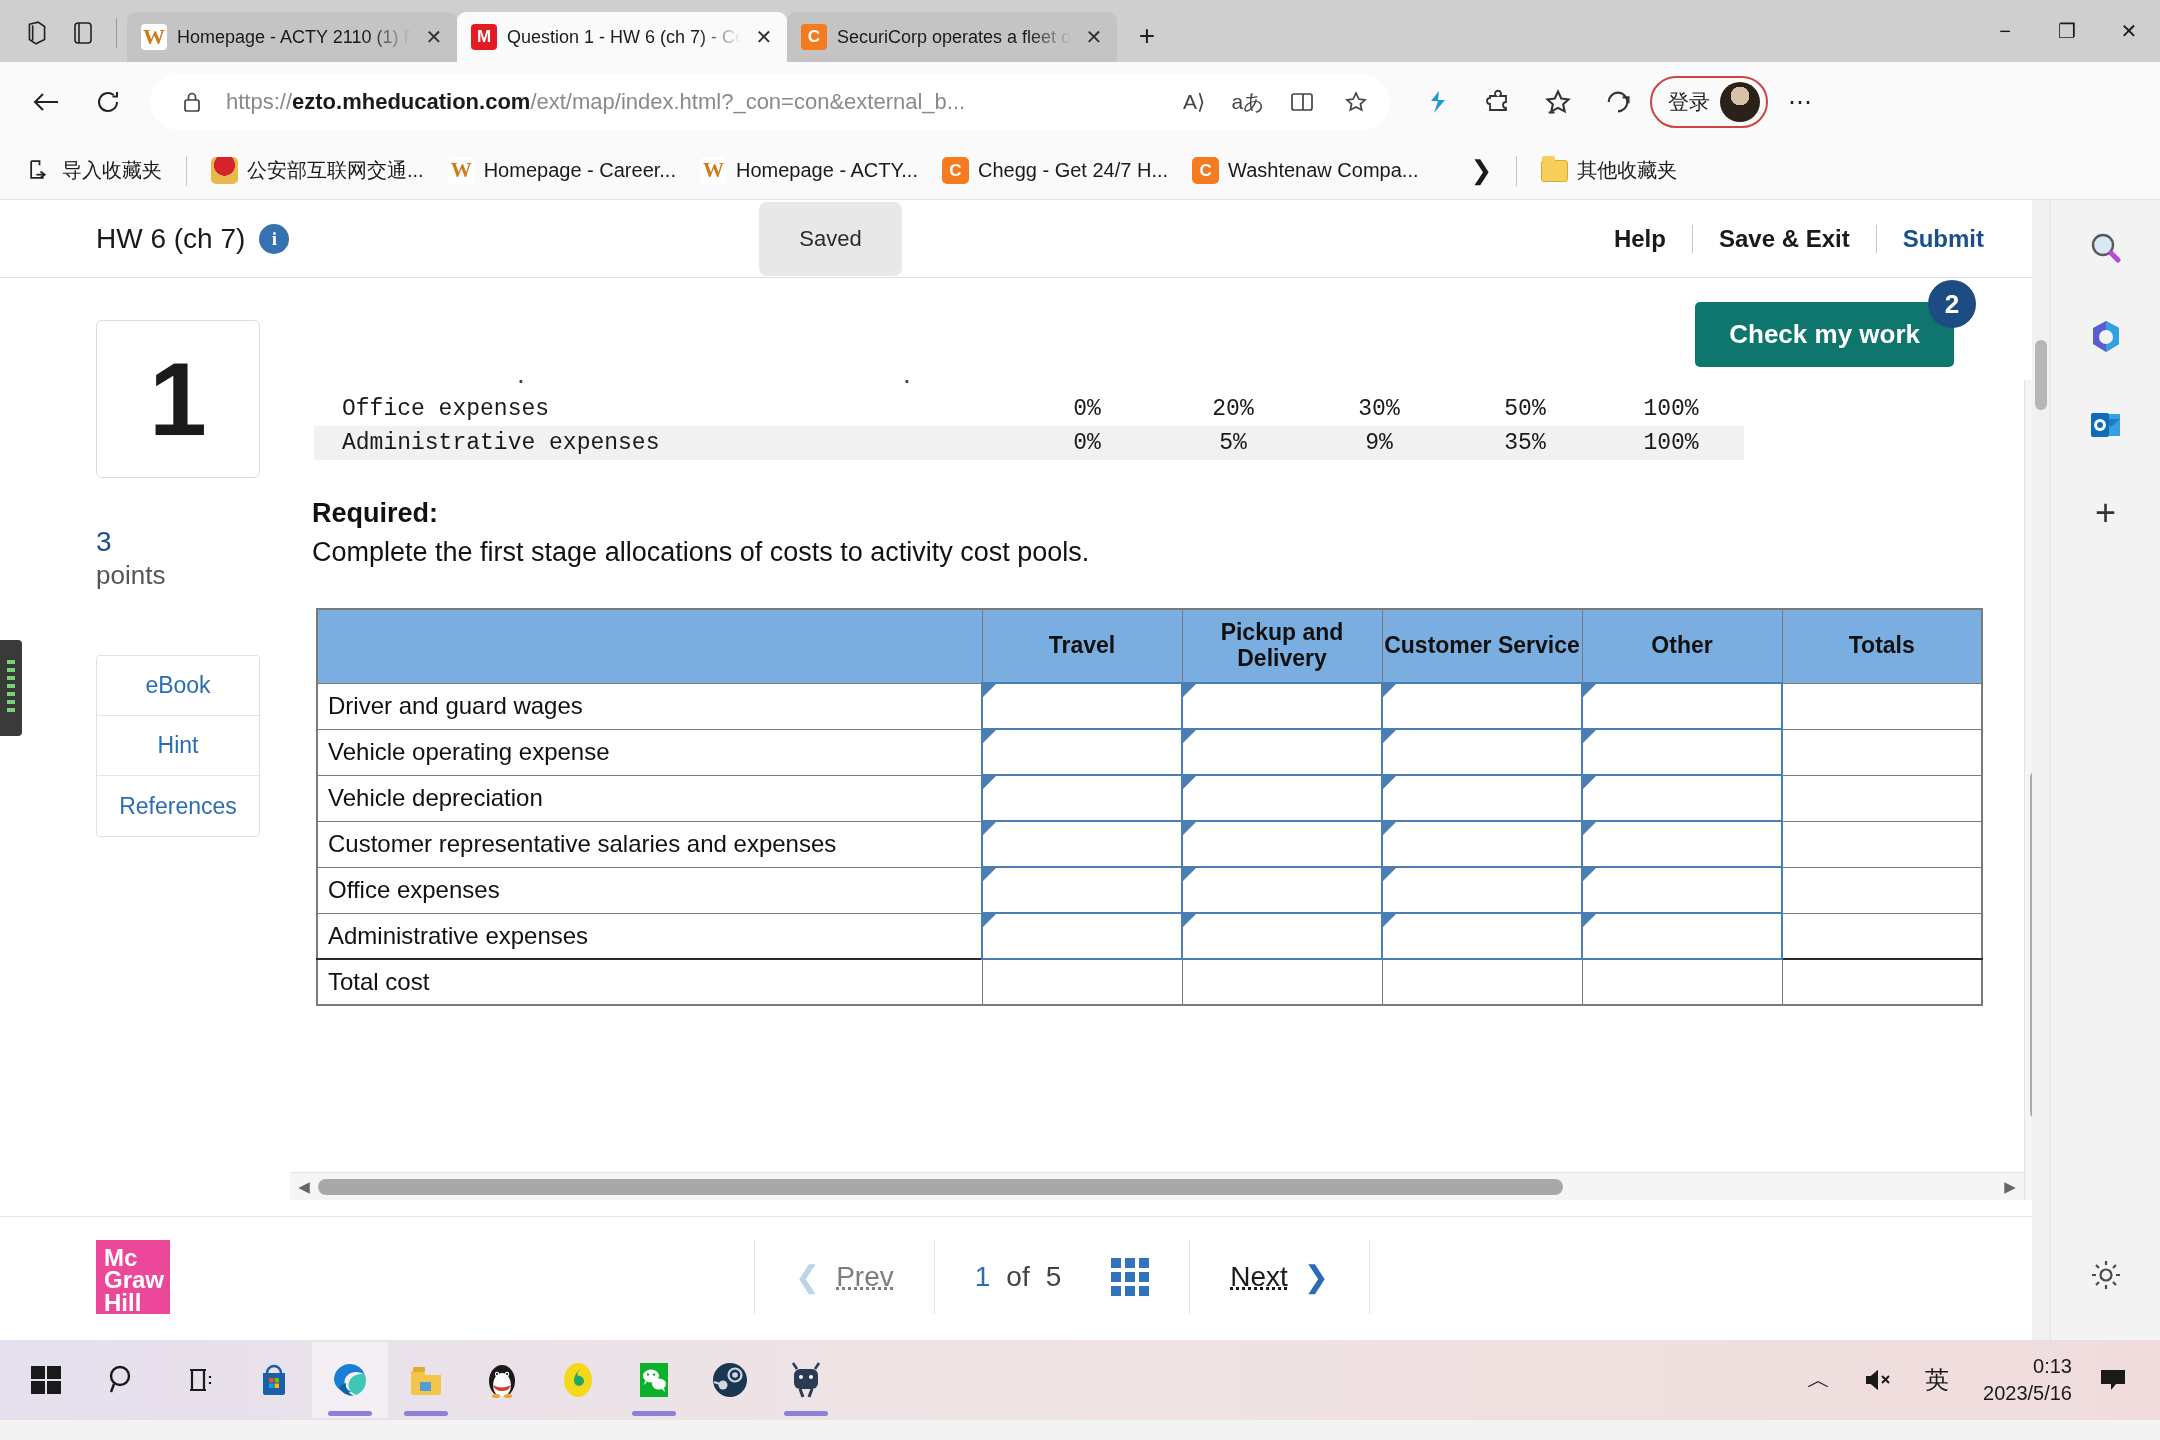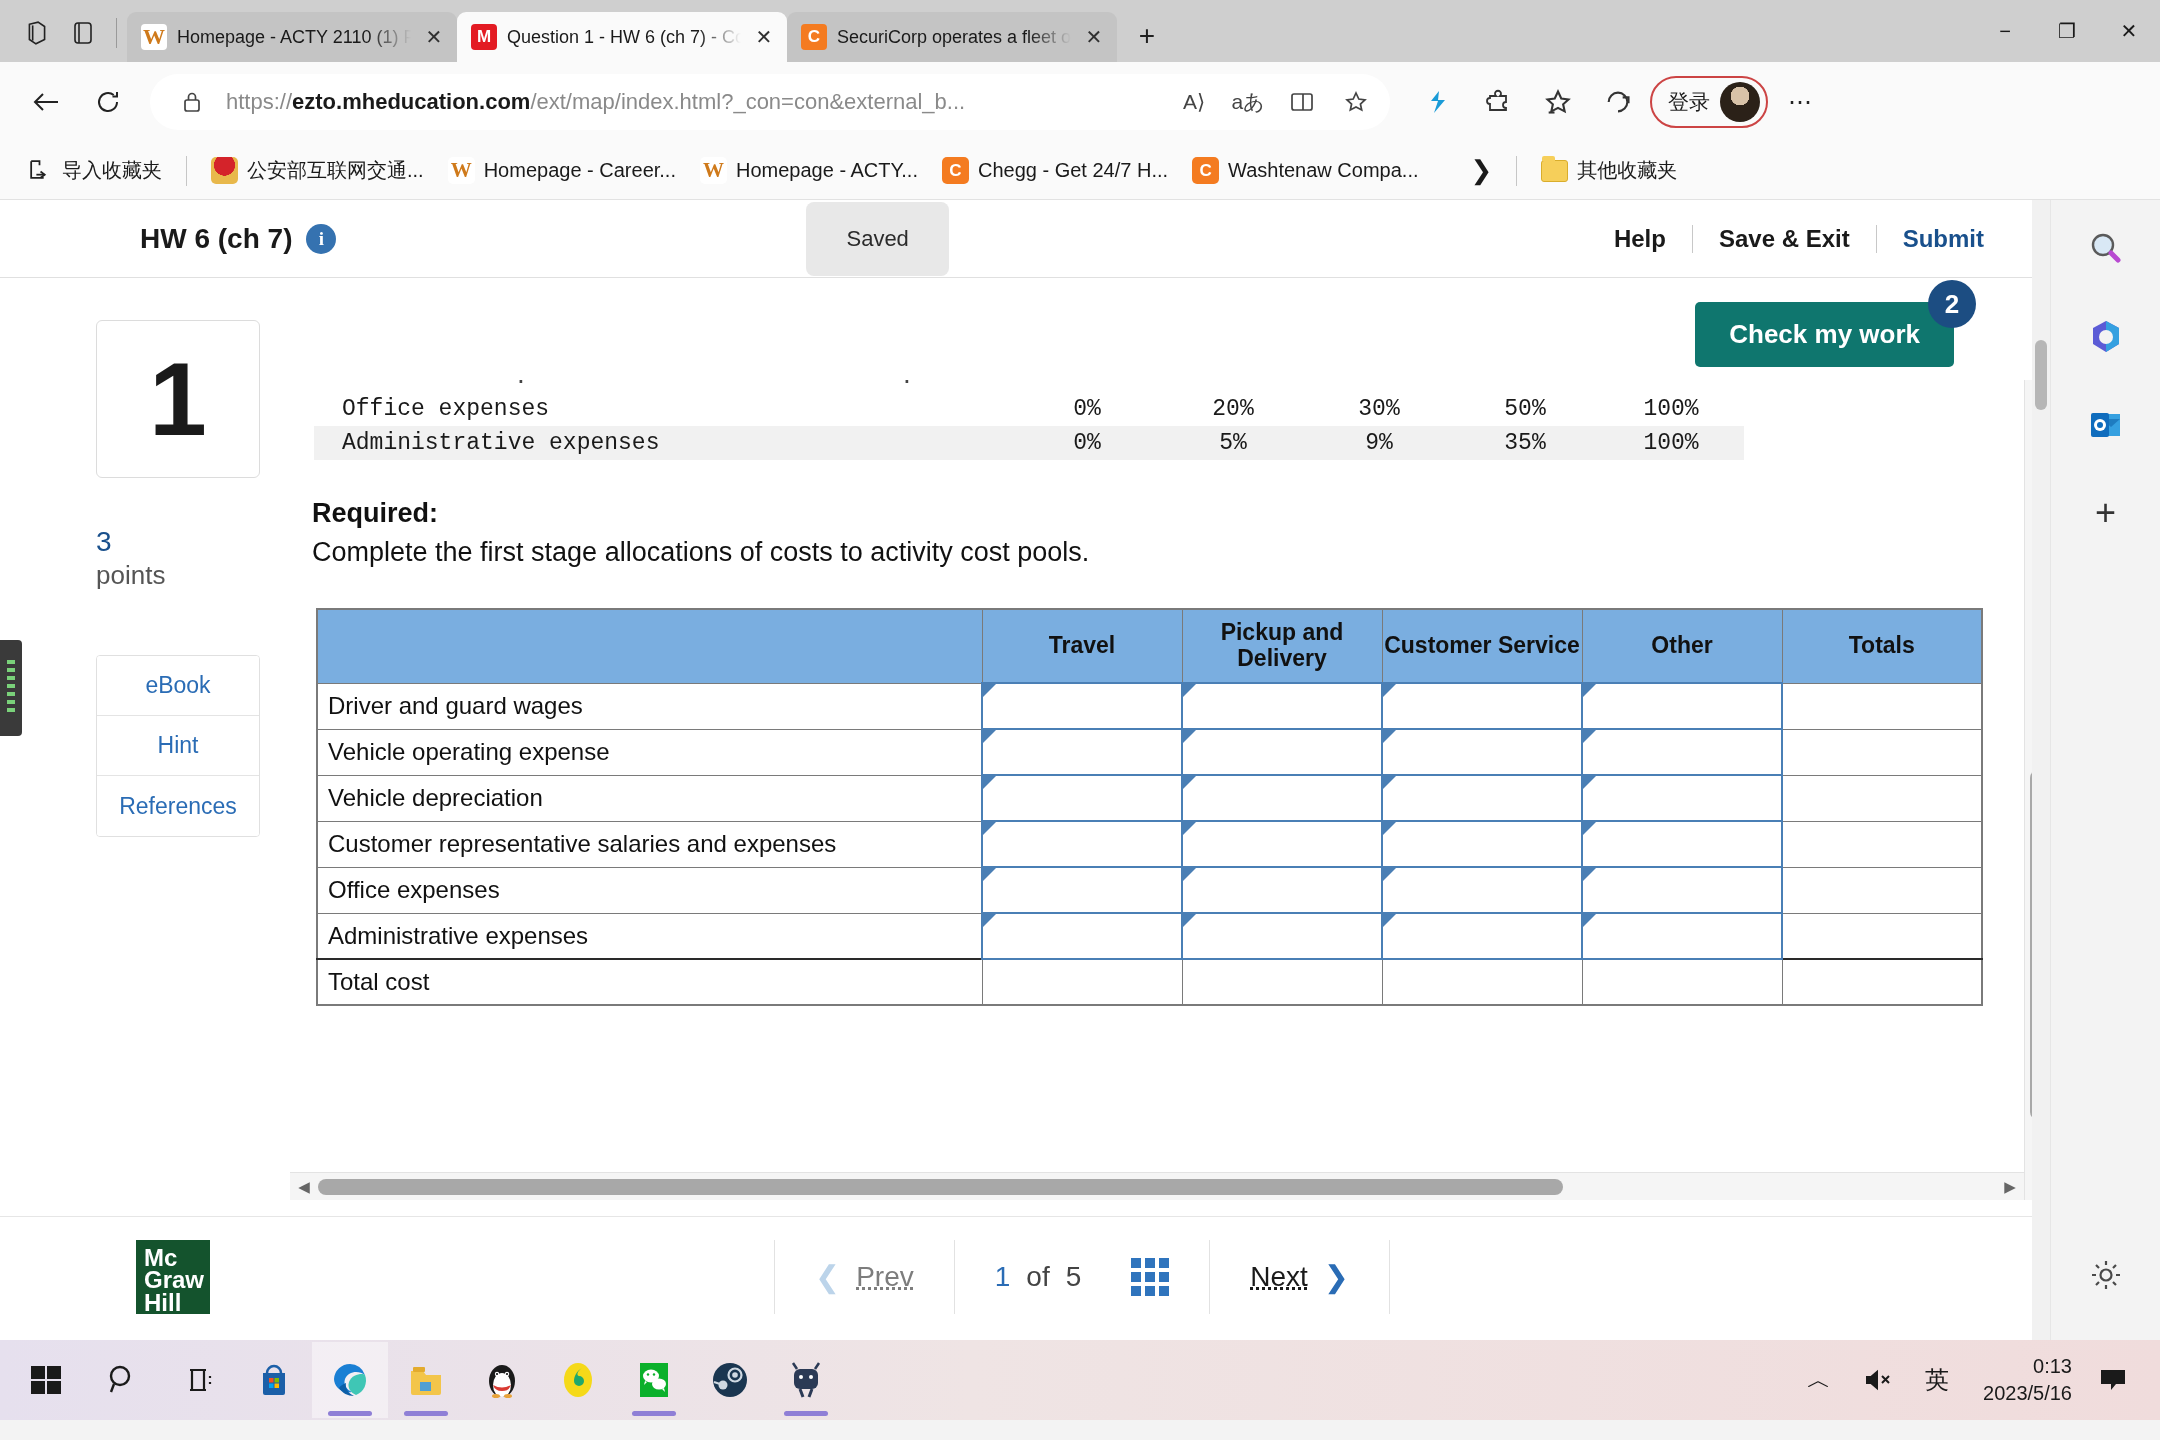--- a/index.html
+++ b/index.html
@@ -175,21 +175,21 @@
   .esb-bottom { position: absolute; bottom: 38px; }
 
   
   .ezto-header {
     height: 78px;
     display: flex; align-items: center;
     padding: 0 40px 0 96px;
     border-bottom: 1px solid #e0e0e0;
     background: #fff;
   }
-  .hw-title { font-size: 28px; font-weight: 700; color: #1a1a1a; margin-left: 44px; }
+  .hw-title { font-size: 28px; font-weight: 400; color: #1a1a1a; }
   .info-badge {
     width: 30px; height: 30px; border-radius: 50%;
     background: #3572b0; color: #fff;
     display: inline-flex; align-items: center; justify-content: center;
     font-size: 19px; font-weight: bold; font-family: "Liberation Serif", serif;
     margin-left: 14px;
   }
   .saved-pill {
     background: #e8e8e8; border-radius: 8px;
     padding: 24px 40px; font-size: 22px; color: #2b2b2b;
@@ -338,25 +338,24 @@
   
   .qfooter {
     height: 120px;
     border-top: 1px solid #e6e6e6;
     display: flex; align-items: center;
     padding: 0 96px;
     background: #fff;
   }
   .mhlogo {
     width: 74px; height: 74px;
-    background: #14532d; color: #fff;
+    background: #ec4899; color: #fff;
     font-size: 24px; font-weight: bold; line-height: 0.95;
     padding: 7px 0 0 8px;
     font-family: "Liberation Sans", sans-serif;
-    margin-left: 40px;
   }
   .pager {
     margin: 0 auto;
     display: flex; align-items: center;
     font-size: 28px;
   }
   .pg-div { width: 1px; height: 74px; background: #e2e2e2; }
   .pg-item { padding: 0 40px; display: flex; align-items: center; gap: 16px; }
   .pg-prev { color: #7d7d7d; text-decoration: underline; text-decoration-style: dotted; }
   .pg-next { color: #1a1a1a; text-decoration: underline; text-decoration-style: dotted; }

